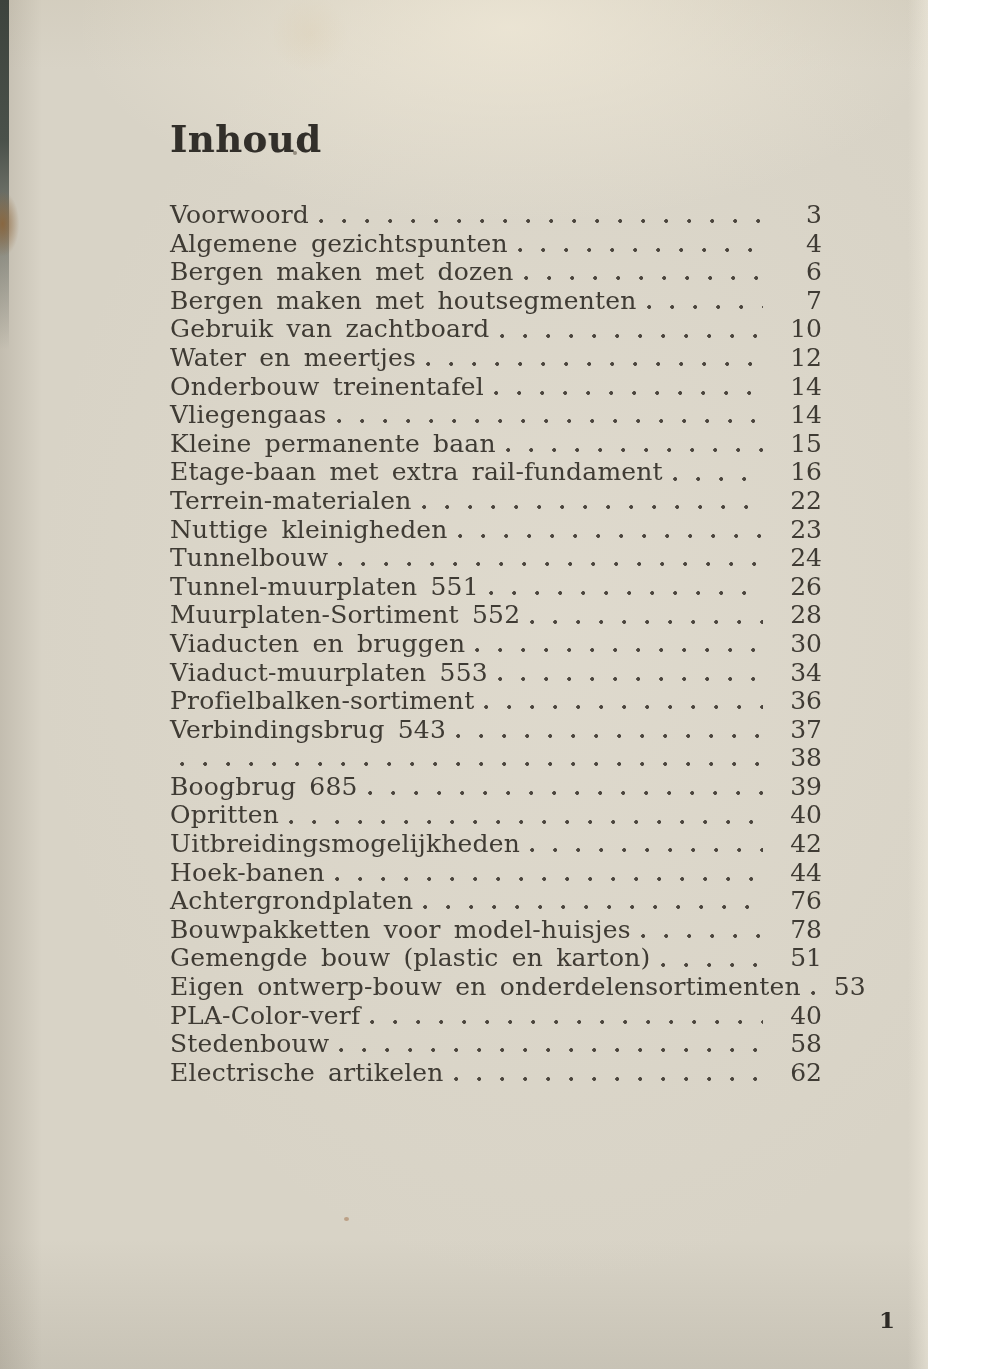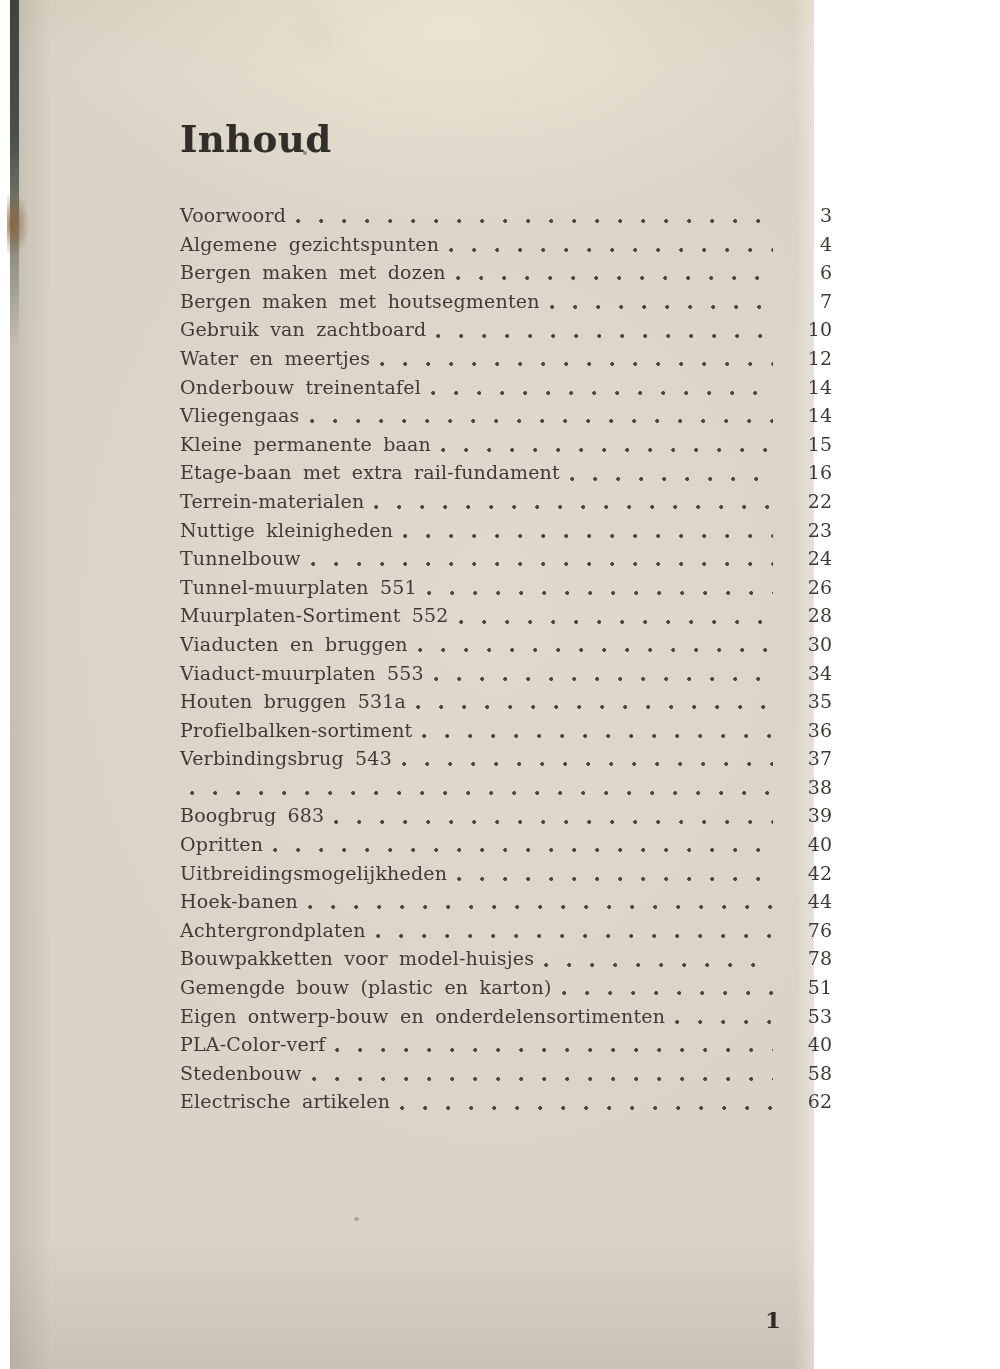--- a/index.html
+++ b/index.html
@@ -3,31 +3,30 @@
 <meta charset="utf-8">
 <style>
   html,body{margin:0;padding:0;}
   body{
     width:1000px;height:1369px;
     font-family:"DejaVu Serif","Liberation Serif",serif;
     overflow:hidden;
   }
   .scan{
     position:relative;
-    width:804px;height:1369px;
+    width:928px;height:1369px;
     background-color:#d8d3c6;
     background-image:
       radial-gradient(ellipse 620px 280px at 55% 2%, rgba(238,231,214,0.85), rgba(238,231,214,0) 70%),
       radial-gradient(ellipse 700px 900px at 60% 45%, rgba(228,223,211,0.55), rgba(228,223,211,0) 75%),
       radial-gradient(circle 55px at 310px 34px, rgba(196,168,118,0.22), rgba(196,168,118,0) 70%),
       linear-gradient(to right, rgba(110,100,85,0.20), rgba(110,100,85,0) 42px),
       linear-gradient(to left, rgba(242,237,224,0.55), rgba(242,237,224,0) 20px),
       linear-gradient(to top, rgba(115,110,96,0.16), rgba(115,110,96,0) 130px),
       linear-gradient(to bottom, rgba(180,168,140,0.12), rgba(180,168,140,0) 70px);
-    margin-left: 10px;
   }
   .binding{
     position:absolute;left:0;top:0;width:9px;height:350px;
     background:linear-gradient(to bottom,#3d433d 0%,#4a514a 40%,rgba(74,81,74,0.45) 72%,rgba(74,81,74,0) 100%);
   }
   .binding-stain{
     position:absolute;left:-3px;top:192px;width:22px;height:64px;
     background:radial-gradient(ellipse at 25% 50%, rgba(139,99,55,0.85), rgba(139,99,55,0) 72%);
   }
   .speck-a{
@@ -51,21 +50,21 @@
     text-shadow:0.4px 0.4px 0 rgba(50,47,42,0.35);
   }
   .toc{
     margin-top:43px;
   }
   .toc-row{
     display:flex;
     align-items:baseline;
     height:28.6px;
     line-height:28.6px;
-    font-size:19px;
+    font-size:25px;
   }
   .toc-label{
     white-space:nowrap;
     word-spacing:5px;
     letter-spacing:0.2px;
   }
   .leader{
     flex:1;
     align-self:stretch;
     min-width:18px;
@@ -179,40 +178,35 @@
           <span class="toc-label">Viaducten en bruggen</span>
           <span class="leader"></span>
           <span class="toc-page">30</span>
         </div>
         <div class="toc-row">
           <span class="toc-label">Viaduct-muurplaten 553</span>
           <span class="leader"></span>
           <span class="toc-page">34</span>
         </div>
         <div class="toc-row">
-          <span class="toc-label">Houten bruggen 531a</span>
-          <span class="leader"></span>
-          <span class="toc-page">35</span>
-        </div>
-        <div class="toc-row">
           <span class="toc-label">Profielbalken-sortiment</span>
           <span class="leader"></span>
           <span class="toc-page">36</span>
         </div>
         <div class="toc-row">
           <span class="toc-label">Verbindingsbrug 543</span>
           <span class="leader"></span>
           <span class="toc-page">37</span>
         </div>
         <div class="toc-row">
           <span class="leader"></span>
           <span class="toc-page">38</span>
         </div>
         <div class="toc-row">
-          <span class="toc-label">Boogbrug 683</span>
+          <span class="toc-label">Boogbrug 685</span>
           <span class="leader"></span>
           <span class="toc-page">39</span>
         </div>
         <div class="toc-row">
           <span class="toc-label">Opritten</span>
           <span class="leader"></span>
           <span class="toc-page">40</span>
         </div>
         <div class="toc-row">
           <span class="toc-label">Uitbreidingsmogelijkheden</span>

